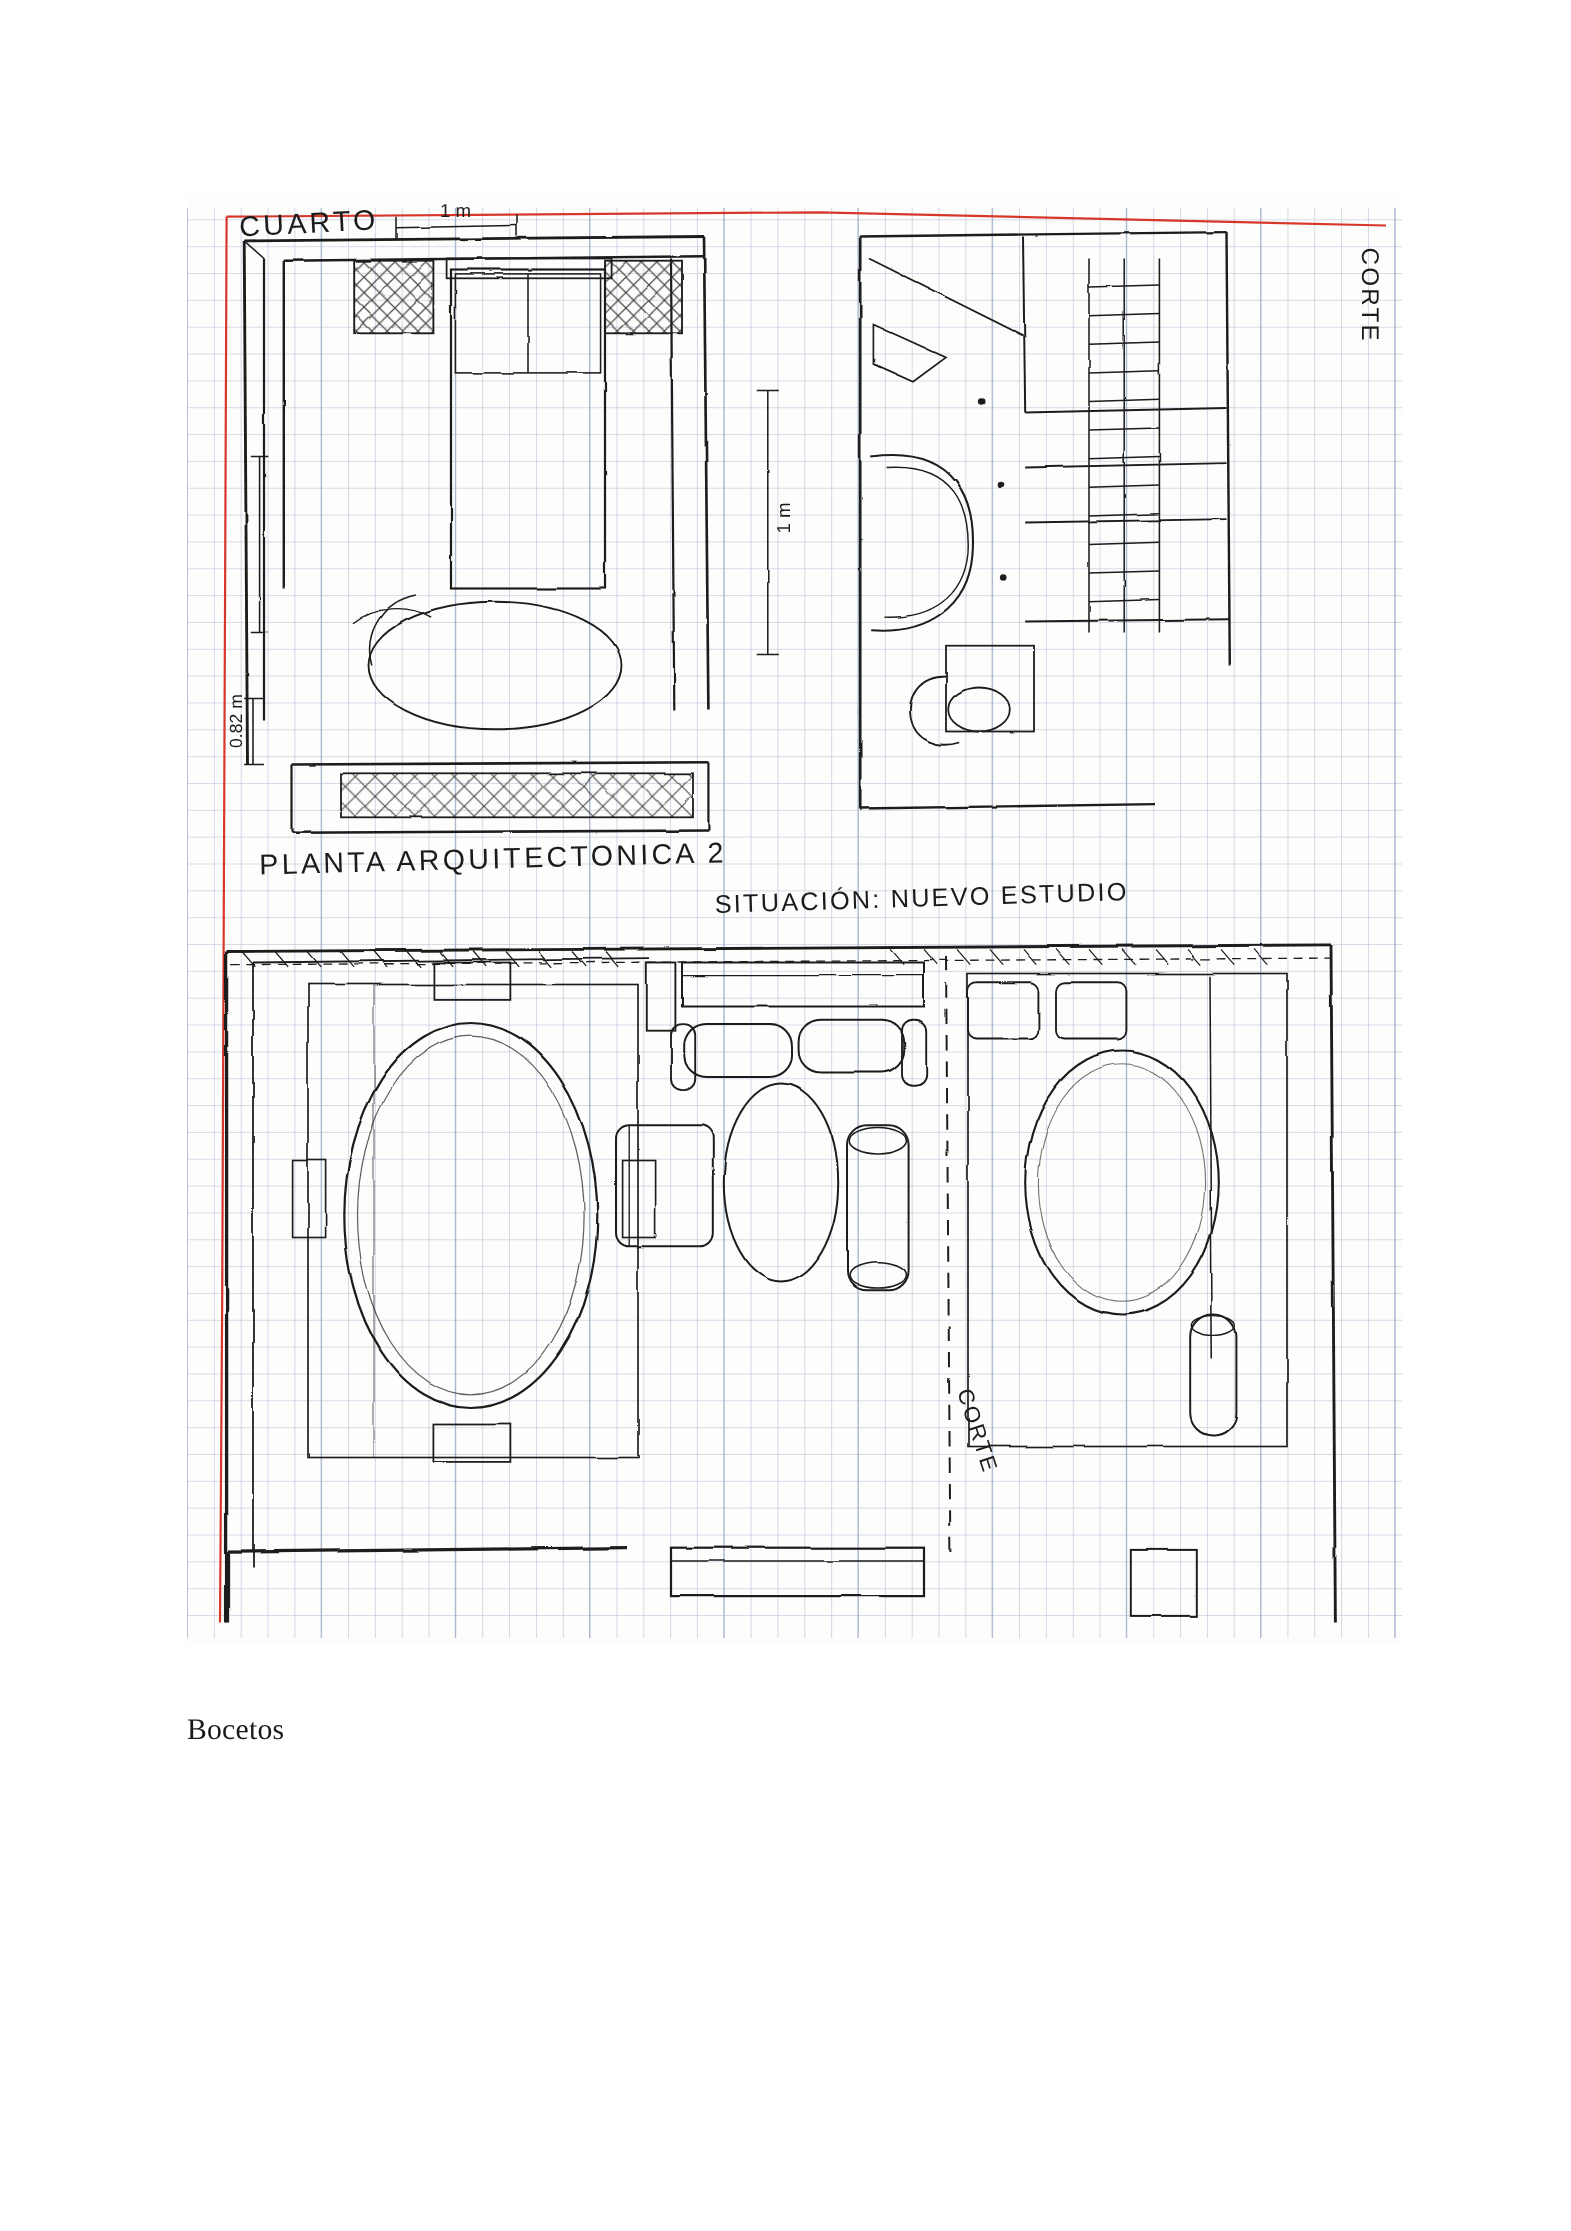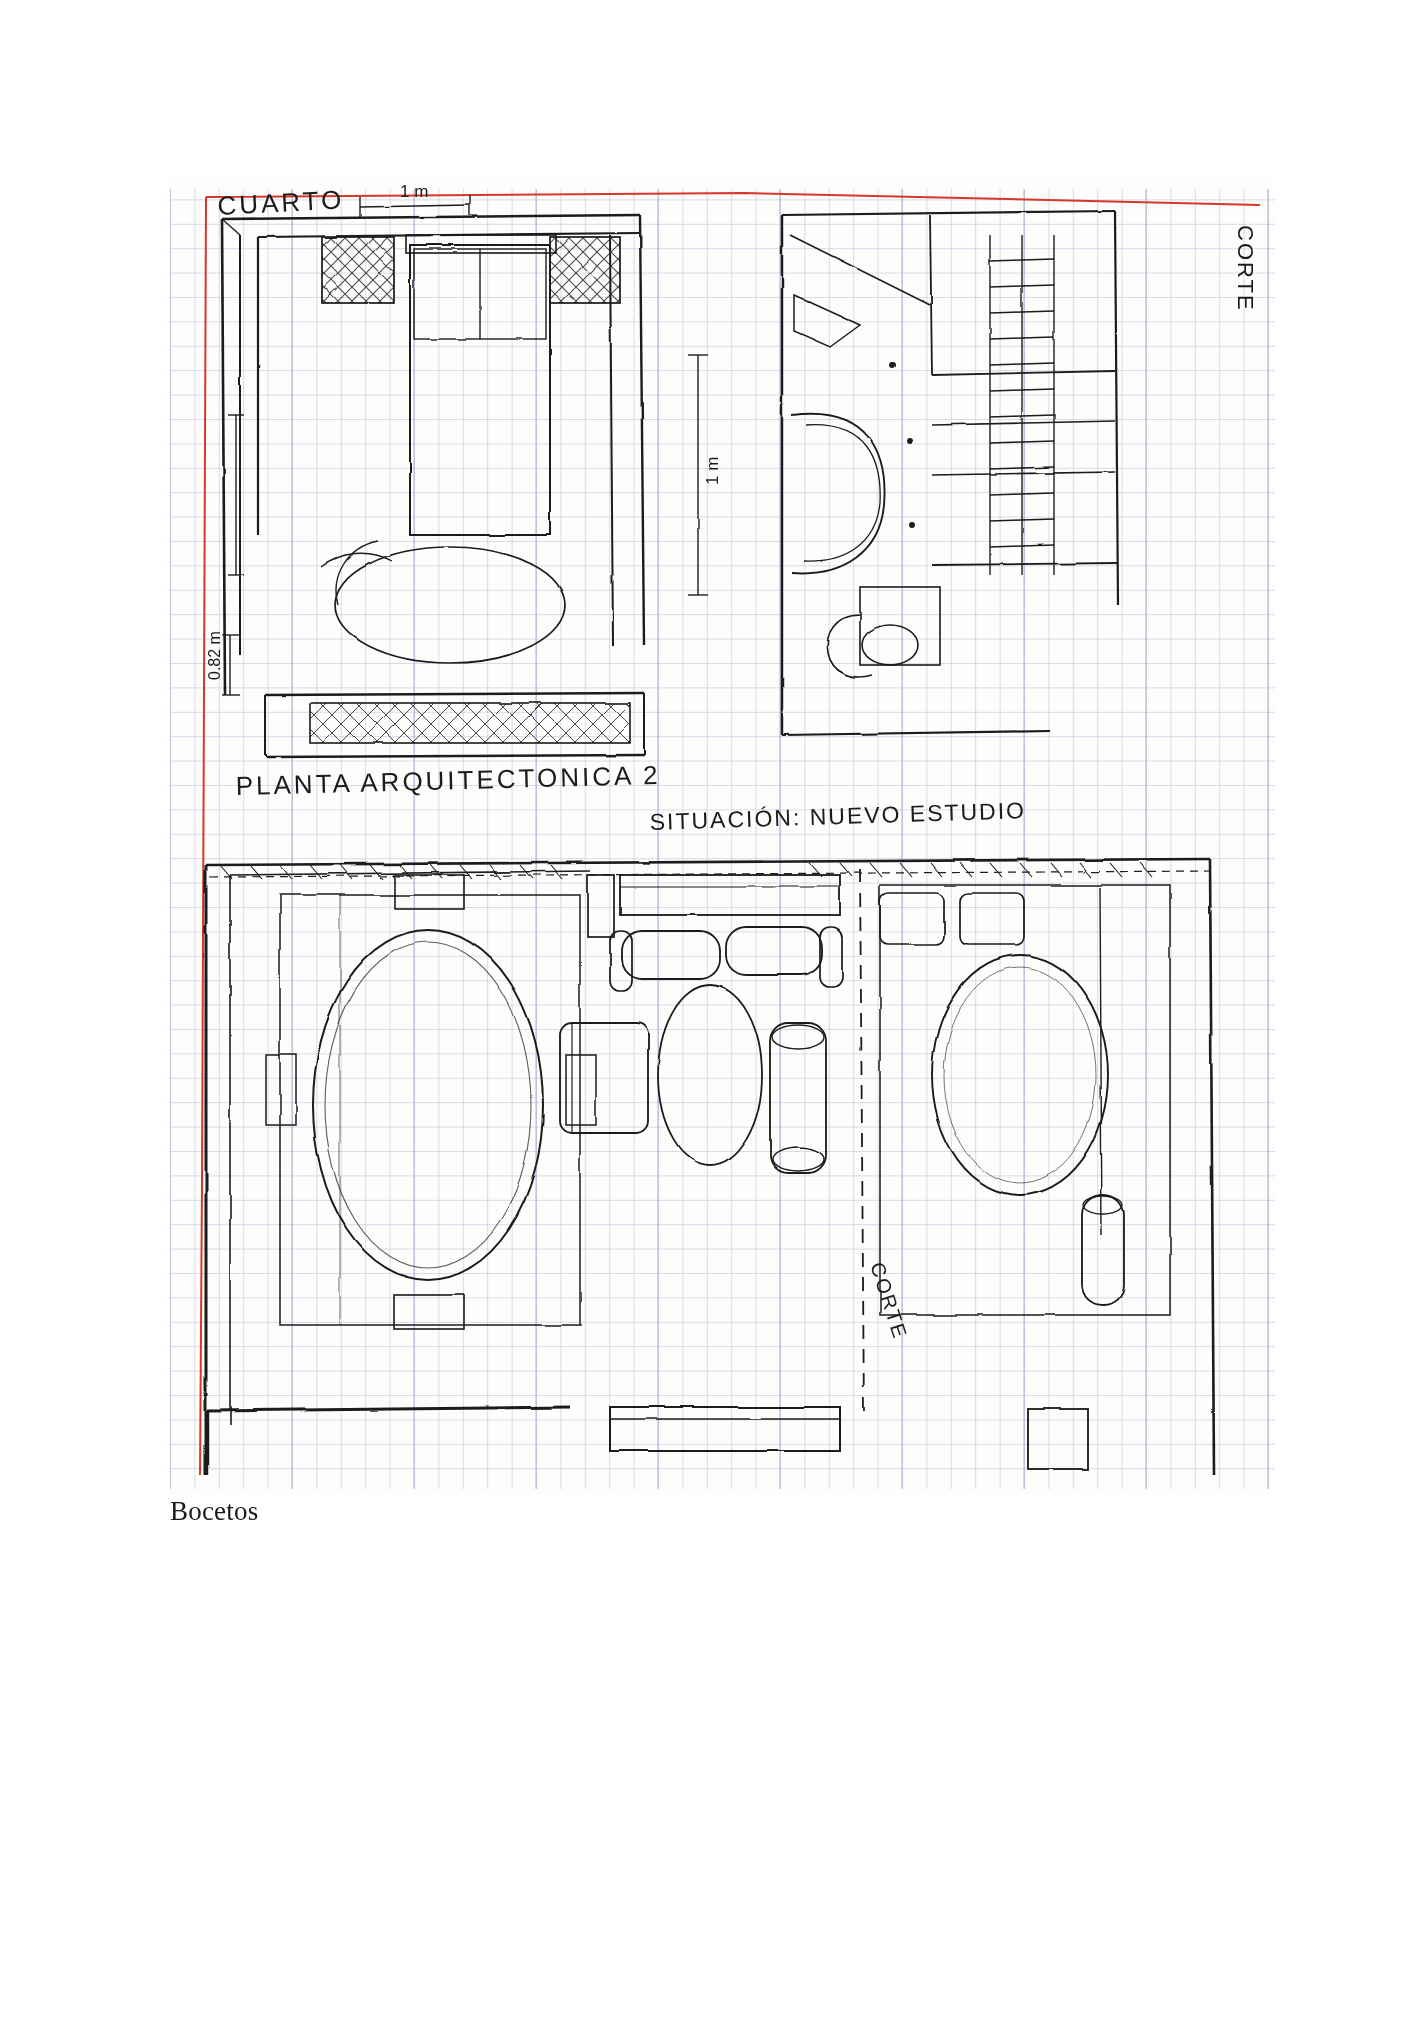--- a/index.html
+++ b/index.html
@@ -22,21 +22,21 @@
     top:175px;
     width:1105px;
     height:1320px;
   }
   .sketch-svg{display:block;width:100%;height:100%;}
 
   
   .caption{
     position:absolute;
     left:170px;
-    top:1494px;
+    top:1555px;
     font-size:27px;
     line-height:1.3;
     font-family:"Liberation Serif", serif;
     color:#1a1a1a;
     letter-spacing:.2px;
   }
 </style>
 </head>
 <body>
 

